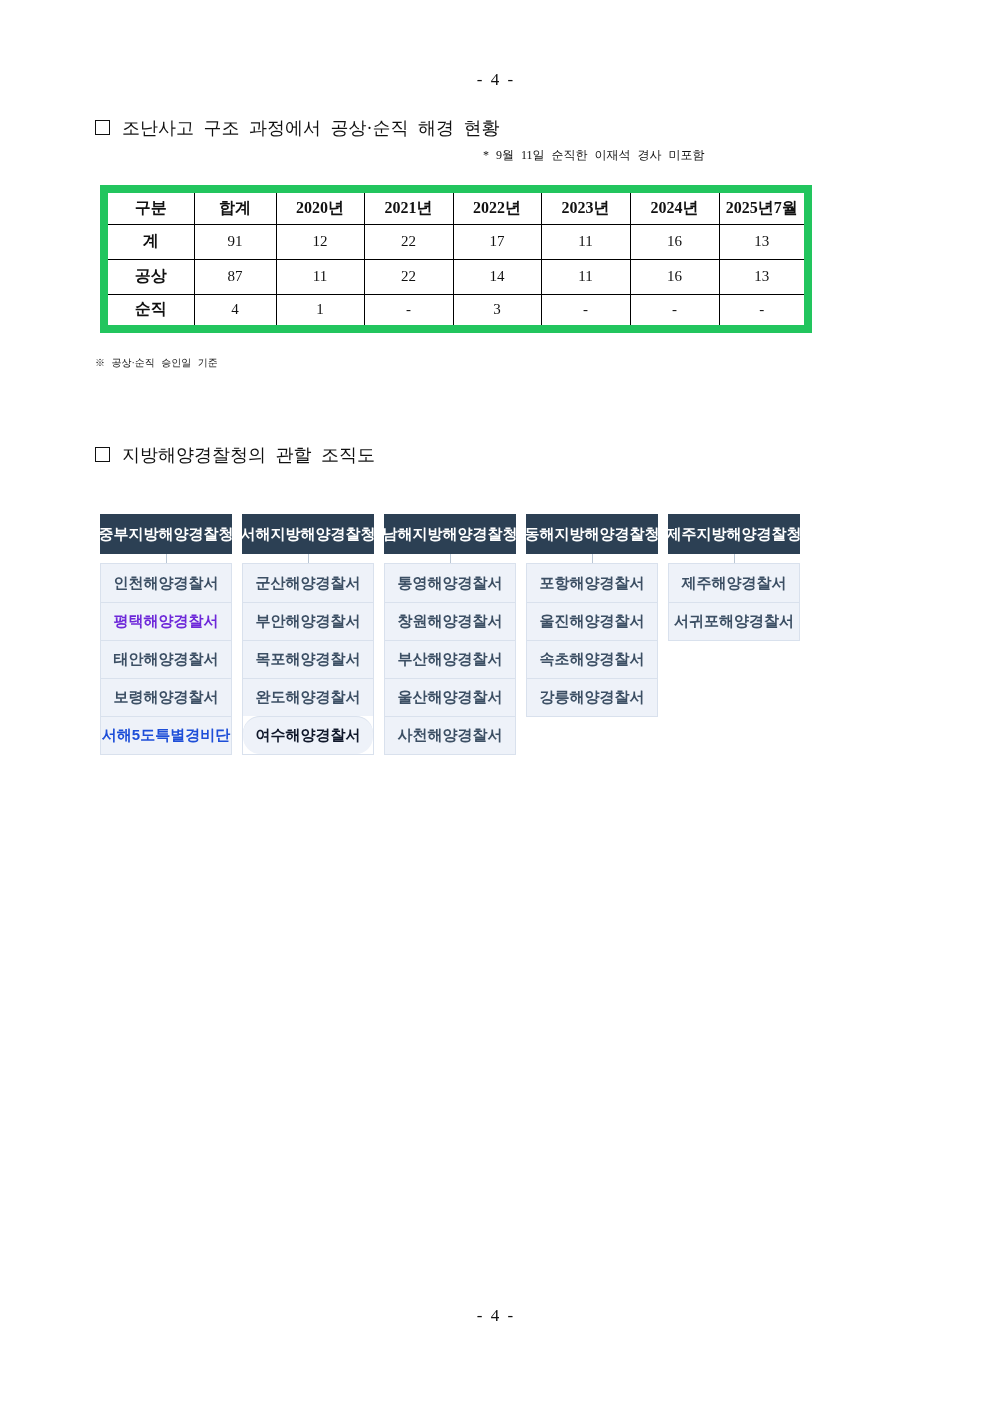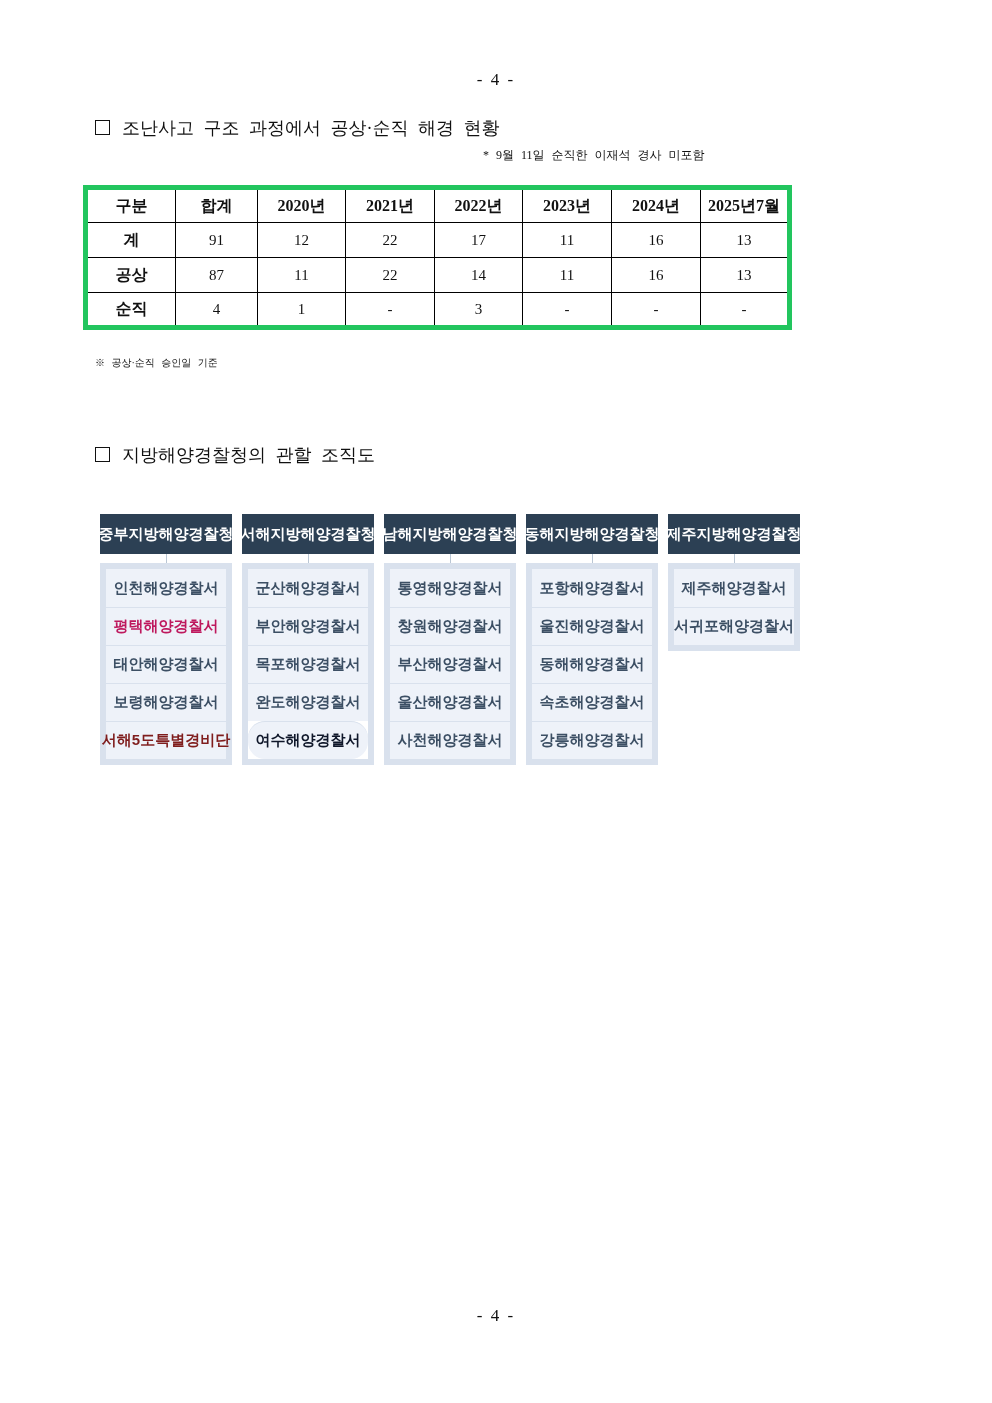--- a/index.html
+++ b/index.html
@@ -35,25 +35,25 @@
   }
   .heading-1 { top: 116px; }
   .heading-2 { top: 443px; }
 
   .note-right {
     position: absolute; left: 483px; top: 147px;
     font-size: 12px; color: #111; word-spacing: 4px; white-space: nowrap;
   }
 
   table.doc-table {
-    position: absolute; left: 83px; top: 185px;
+    position: absolute; left: 100px; top: 185px;
     width: 704px;
     border-collapse: collapse;
     table-layout: fixed;
-    border: 5px solid #22c55e;
+    border: 8px solid #22c55e;
   }
   .doc-table th, .doc-table td {
     border: 1px solid #000;
     height: 35px;
     text-align: center; vertical-align: middle;
   }
   .doc-table th {
     font-size: 16px; font-weight: bold;
     font-family: "Liberation Serif", "DejaVu Serif", serif;
   }
@@ -73,21 +73,21 @@
   }
   .org-col { width: 132px; display: flex; flex-direction: column; align-items: stretch; }
   .org-head {
     height: 40px;
     display: flex; align-items: center; justify-content: center;
     font-size: 15px; font-weight: bold;
     letter-spacing: 0;
     white-space: nowrap;
   }
   .org-connector { width: 1px; height: 9px; margin: 0 auto; }
-  .org-items { border: 6px solid #ec4899; }
+  .org-items { border: 1px solid #ec4899; }
   .org-item {
     height: 38px;
     display: flex; align-items: center; justify-content: center;
     font-size: 15px; font-weight: 600;
     white-space: nowrap;
   }
   .org-item + .org-item { border-top: 1px solid #d9e1ed; }
 </style>
 </head>
 <body>
@@ -164,24 +164,24 @@
   <div class="doc-heading heading-2">
     <span class="bullet"></span><span>지방해양경찰청의 관할 조직도</span>
   </div>
 
   <div class="org-chart" id="org-chart">
       <div class="org-col">
         <div class="org-head" style="background: rgb(44, 64, 84); color: rgb(255, 255, 255);">중부지방해양경찰청</div>
         <div class="org-connector" style="background: rgb(185, 198, 212);"></div>
         <div class="org-items" style="border-color: rgb(217, 225, 237);">
           <div class="org-item" style="background: rgb(238, 242, 249); color: rgb(60, 79, 100); border-top-color: rgb(217, 225, 237);">인천해양경찰서</div>
-          <div class="org-item" style="background: rgb(238, 242, 249); color: #be185d; border-top-color: rgb(217, 225, 237);">평택해양경찰서</div>
+          <div class="org-item" style="background: rgb(238, 242, 249); color: #6d28d9; border-top-color: rgb(217, 225, 237);">평택해양경찰서</div>
           <div class="org-item" style="background: rgb(238, 242, 249); color: rgb(60, 79, 100); border-top-color: rgb(217, 225, 237);">태안해양경찰서</div>
           <div class="org-item" style="background: rgb(238, 242, 249); color: rgb(60, 79, 100); border-top-color: rgb(217, 225, 237);">보령해양경찰서</div>
-          <div class="org-item" style="background: rgb(238, 242, 249); color: #7f1d1d; border-top-color: rgb(217, 225, 237); text-align: center;">서해5도특별경비단</div>
+          <div class="org-item" style="background: rgb(238, 242, 249); color: #1d4ed8; border-top-color: rgb(217, 225, 237); text-align: center;">서해5도특별경비단</div>
         </div>
       </div>
       <div class="org-col">
         <div class="org-head" style="background: rgb(44, 64, 84); color: rgb(255, 255, 255);">서해지방해양경찰청</div>
         <div class="org-connector" style="background: rgb(185, 198, 212);"></div>
         <div class="org-items" style="border-color: rgb(217, 225, 237);">
           <div class="org-item" style="background: rgb(238, 242, 249); color: rgb(60, 79, 100); border-top-color: rgb(217, 225, 237);">군산해양경찰서</div>
           <div class="org-item" style="background: rgb(238, 242, 249); color: rgb(60, 79, 100); border-top-color: rgb(217, 225, 237);">부안해양경찰서</div>
           <div class="org-item" style="background: rgb(238, 242, 249); color: rgb(60, 79, 100); border-top-color: rgb(217, 225, 237);">목포해양경찰서</div>
           <div class="org-item" style="background: rgb(238, 242, 249); color: rgb(60, 79, 100); border-top-color: rgb(217, 225, 237);">완도해양경찰서</div>
@@ -198,21 +198,20 @@
           <div class="org-item" style="background: rgb(238, 242, 249); color: rgb(60, 79, 100); border-top-color: rgb(217, 225, 237);">울산해양경찰서</div>
           <div class="org-item" style="background: rgb(238, 242, 249); color: rgb(60, 79, 100); border-top-color: rgb(217, 225, 237);">사천해양경찰서</div>
         </div>
       </div>
       <div class="org-col">
         <div class="org-head" style="background: rgb(44, 64, 84); color: rgb(255, 255, 255);">동해지방해양경찰청</div>
         <div class="org-connector" style="background: rgb(185, 198, 212);"></div>
         <div class="org-items" style="border-color: rgb(217, 225, 237);">
           <div class="org-item" style="background: rgb(238, 242, 249); color: rgb(60, 79, 100); border-top-color: rgb(217, 225, 237);">포항해양경찰서</div>
           <div class="org-item" style="background: rgb(238, 242, 249); color: rgb(60, 79, 100); border-top-color: rgb(217, 225, 237);">울진해양경찰서</div>
-          <div class="org-item" style="background: rgb(238, 242, 249); color: rgb(60, 79, 100); border-top-color: rgb(217, 225, 237);">동해해양경찰서</div>
           <div class="org-item" style="background: rgb(238, 242, 249); color: rgb(60, 79, 100); border-top-color: rgb(217, 225, 237);">속초해양경찰서</div>
           <div class="org-item" style="background: rgb(238, 242, 249); color: rgb(60, 79, 100); border-top-color: rgb(217, 225, 237);">강릉해양경찰서</div>
         </div>
       </div>
       <div class="org-col">
         <div class="org-head" style="background: rgb(44, 64, 84); color: rgb(255, 255, 255);">제주지방해양경찰청</div>
         <div class="org-connector" style="background: rgb(185, 198, 212);"></div>
         <div class="org-items" style="border-color: rgb(217, 225, 237);">
           <div class="org-item" style="background: rgb(238, 242, 249); color: rgb(60, 79, 100); border-top-color: rgb(217, 225, 237);">제주해양경찰서</div>
           <div class="org-item" style="background: rgb(238, 242, 249); color: rgb(60, 79, 100); border-top-color: rgb(217, 225, 237);">서귀포해양경찰서</div>

